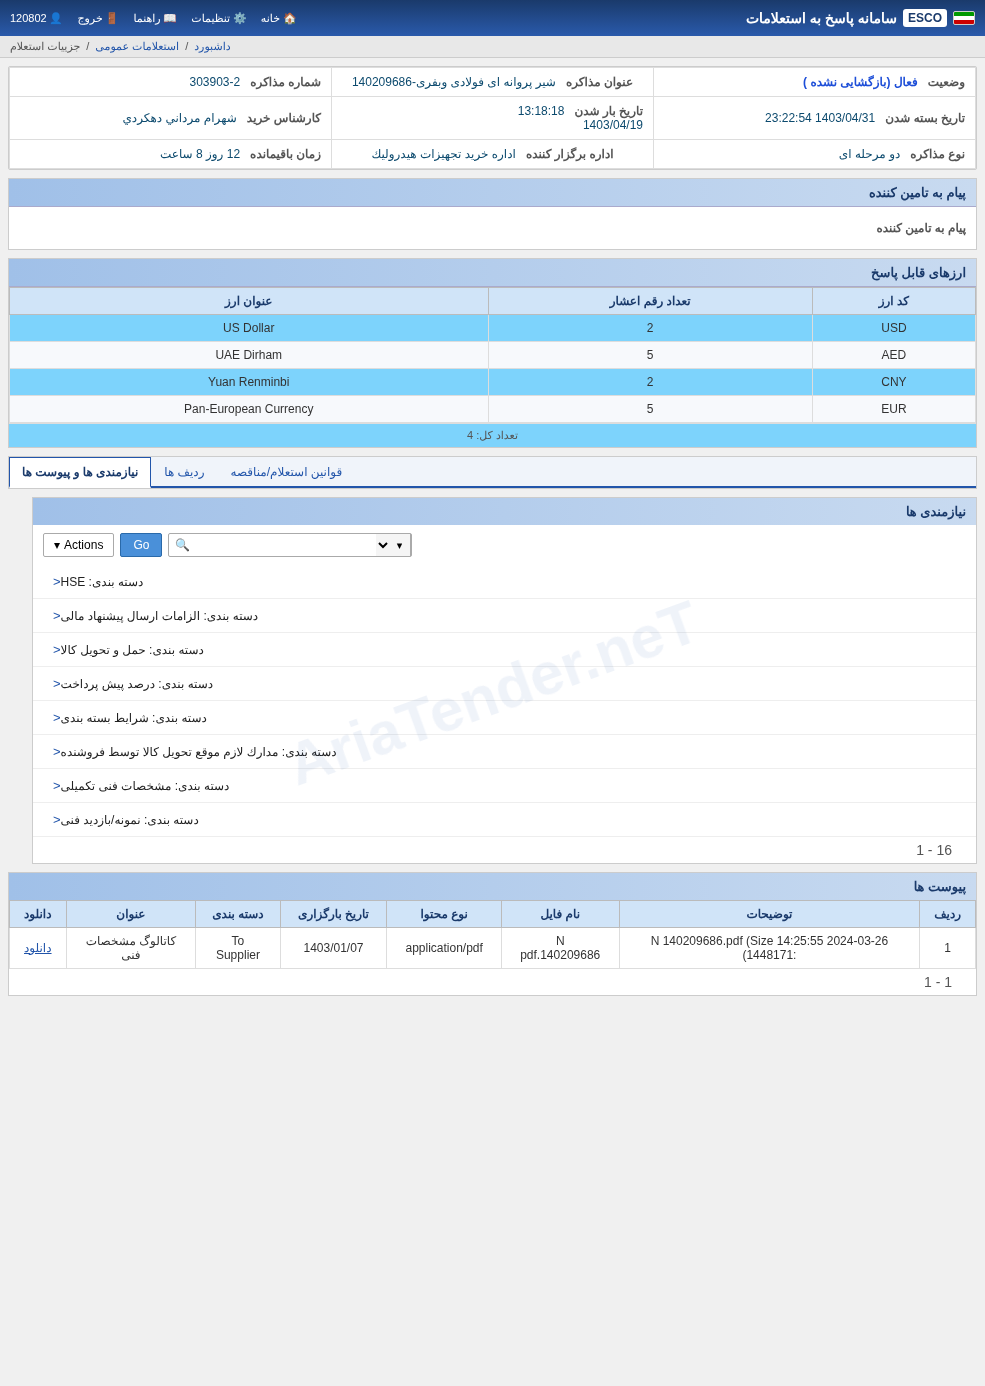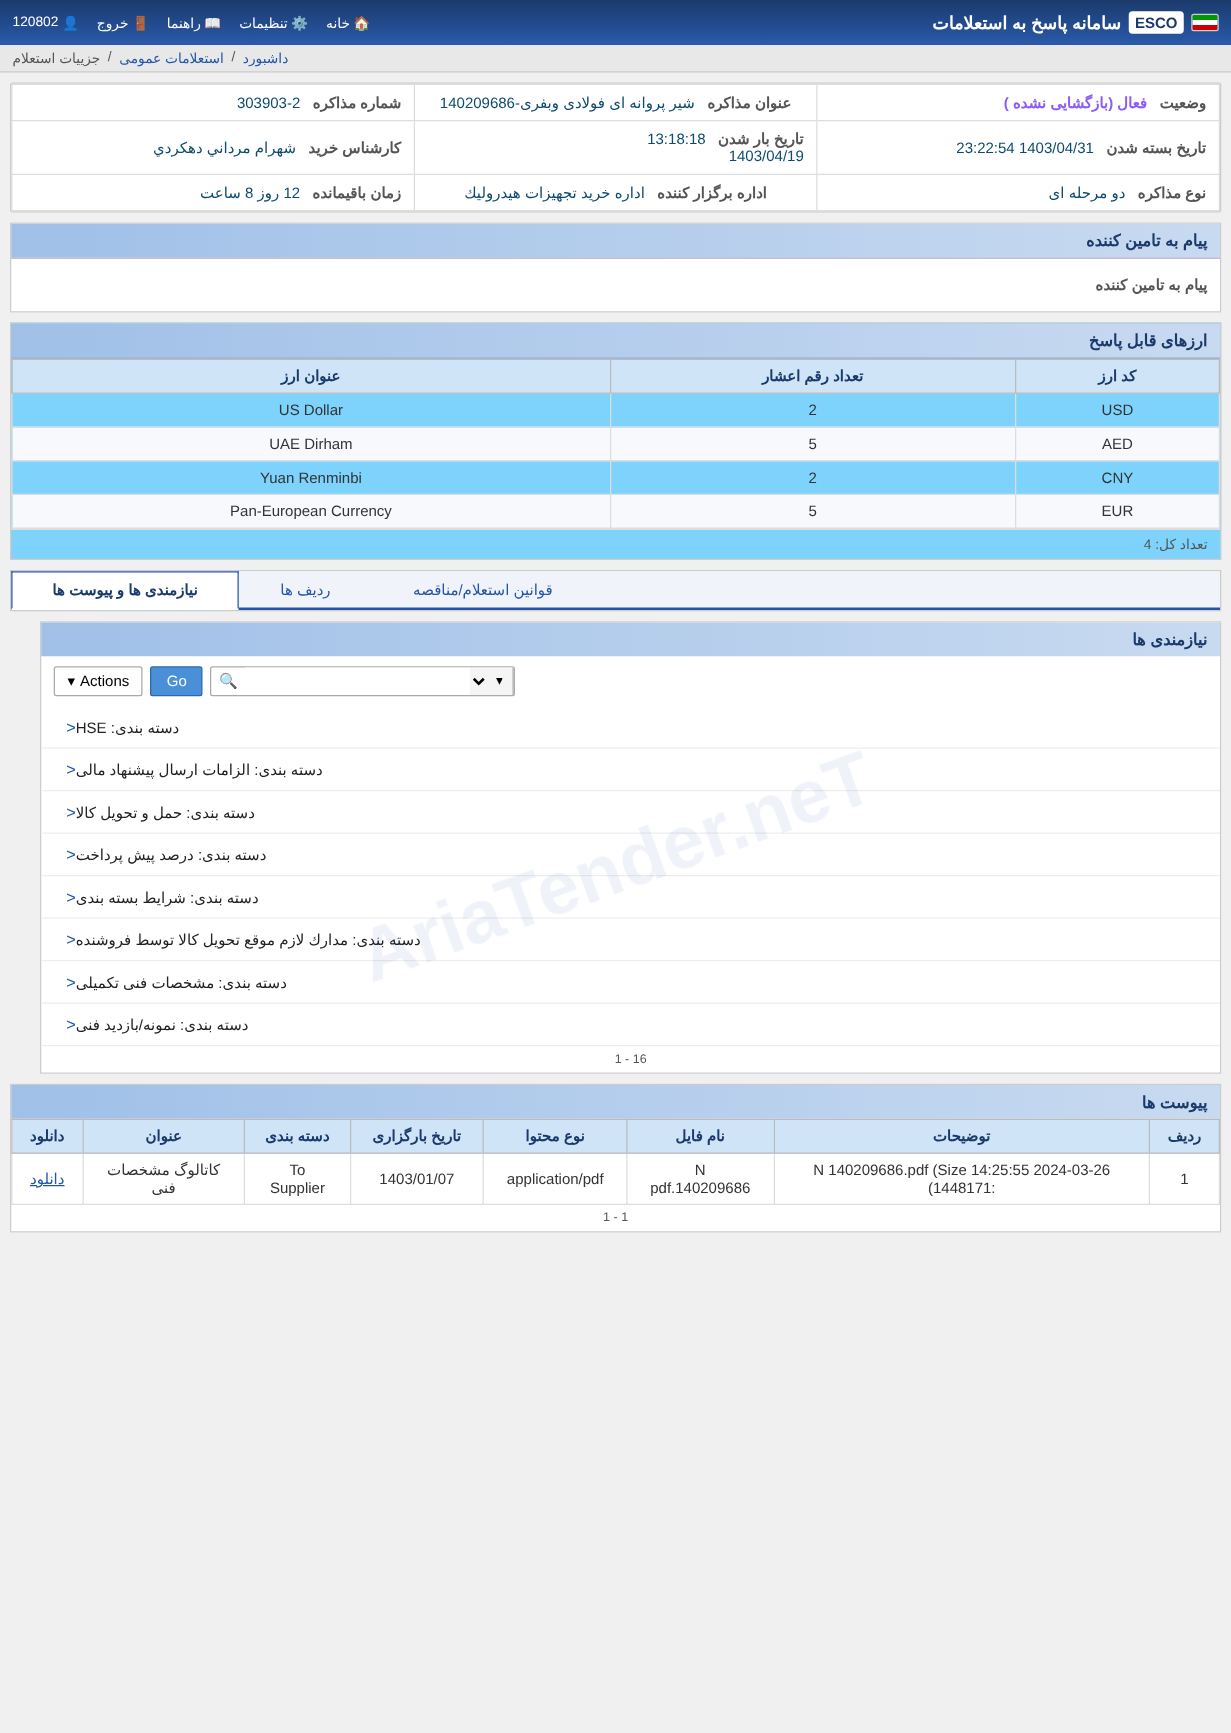--- a/index.html
+++ b/index.html
@@ -84,21 +84,21 @@
     }
     .info-label {
       color: #555;
       font-weight: bold;
       white-space: nowrap;
     }
     .info-value {
       color: #0c4a6e;
     }
     .status-active {
-      color: #8b5cf6;
+      color: #1d4ed8;
       font-weight: bold;
     }
     
     .section-header {
       background: linear-gradient(to left, #c8daf0, #a0c0e8);
       padding: 6px 10px;
       font-weight: bold;
       font-size: 13px;
       color: #1a3a6b;
       text-align: right;
@@ -151,37 +151,37 @@
     .data-table td {
       padding: 6px 10px;
       text-align: center;
       border: 1px solid #ddd;
     }
     .data-table tr:nth-child(even) td { background: #f7f9fc; }
     .table-footer {
       padding: 5px 10px;
       font-size: 11px;
       color: #555;
-      text-align: right;
+      text-align: center;
       border-top: 1px solid #ddd;
     }
     
     .tabs-section {
       background: white;
       border: 1px solid #ccc;
       margin-bottom: 8px;
     }
     .tabs-nav {
       display: flex;
       flex-direction: row-reverse;
       border-bottom: 2px solid #2255aa;
       background: #f0f4fa;
     }
     .tab-item {
-      padding: 7px 32px;
+      padding: 7px 12px;
       cursor: pointer;
       font-size: 12px;
       color: #2255aa;
       border: 1px solid transparent;
       border-bottom: none;
       margin-bottom: -2px;
     }
     .tab-item.active {
       background: white;
       border-color: #2255aa;
@@ -267,23 +267,23 @@
       font-size: 12px;
       color: #222;
     }
     .cat-chevron {
       color: #2255aa;
       margin-left: 8px;
       font-size: 13px;
     }
     .pagination-small {
       padding: 5px 24px;
-      font-size: 10px;
+      font-size: 14px;
       color: #555;
-      text-align: center;
+      text-align: right;
       direction: ltr;
     }
     
     .attach-section {
       background: white;
       border: 1px solid #ccc;
       margin-bottom: 8px;
     }
     .attach-header {
       background: linear-gradient(to left, #c8daf0, #a0c0e8);

